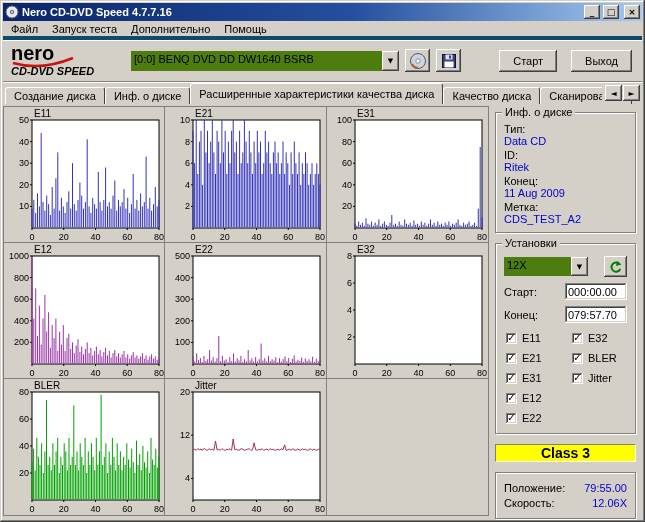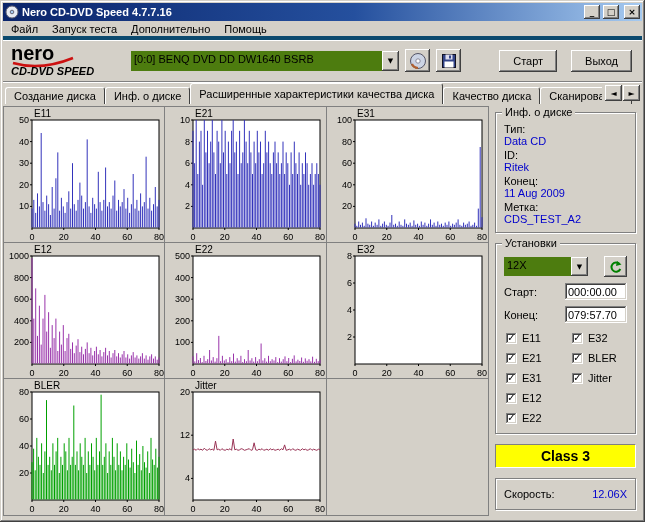--- a/index.html
+++ b/index.html
@@ -876,20 +876,24 @@
               </div>
             </div>
         </div>
       </div>
 
       <div class="class-badge">Class 3</div>
 
       <div class="groupbox status-group">
         <div id="status-rows">
             <div class="status-row">
+              <span class="status-label">Положение:</span>
+              <span class="status-value">79:55.00</span>
+            </div>
+            <div class="status-row">
               <span class="status-label">Скорость:</span>
               <span class="status-value">12.06X</span>
             </div>
           </div>
       </div>
 
     </div>
   </div>
 
 </div>

